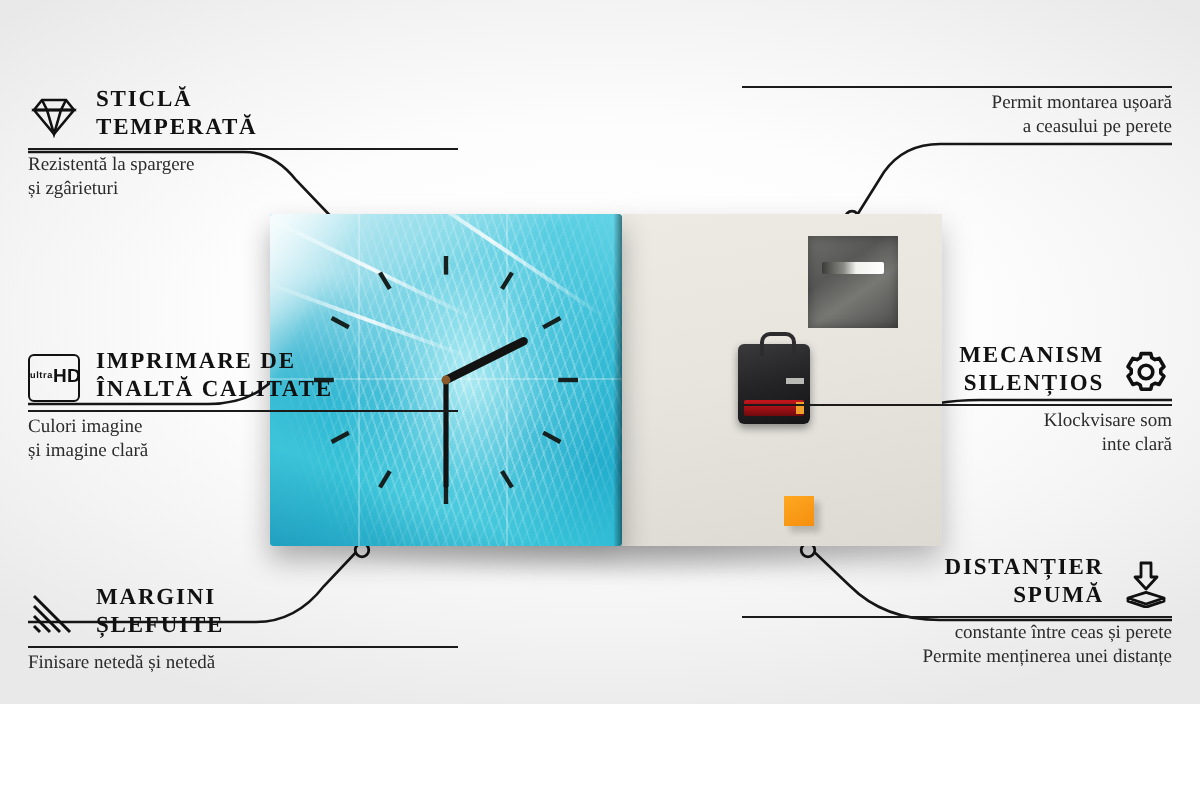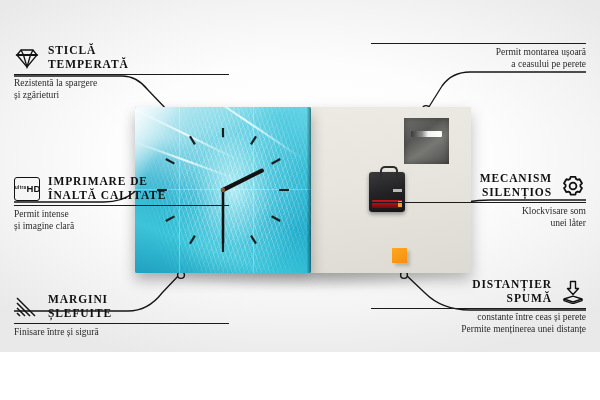--- a/index.html
+++ b/index.html
@@ -374,21 +374,21 @@
           <span class="hd">HD</span>
         </span>
       </span>
       <div>
         <div class="feat-title">IMPRIMARE DE</div>
         <div class="feat-title">ÎNALTĂ CALITATE</div>
       </div>
     </div>
     <div class="feat-rule"></div>
     <div class="feat-sub">
-      <div>Permit intense</div>
+      <div>Culori imagine</div>
       <div>și imagine clară</div>
     </div>
   </div>
 
   <div class="feature left" id="feat-edges">
     <div class="feat-head">
       <span class="feat-icon">
         <svg width="24" height="22" viewBox="0 0 24 22" stroke="#101010" stroke-width="1.5" fill="none">
           <path d="M2 2 L20 20"></path>
           <path d="M2 7 L15 20"></path>
@@ -396,21 +396,21 @@
           <path d="M2 17 L5 20"></path>
         </svg>
       </span>
       <div>
         <div class="feat-title">MARGINI</div>
         <div class="feat-title">ȘLEFUITE</div>
       </div>
     </div>
     <div class="feat-rule"></div>
     <div class="feat-sub">
-      <div>Finisare între și sigură</div>
+      <div>Finisare netedă și netedă</div>
     </div>
   </div>
 
   <div class="feature right" id="feat-handles">
     <div class="feat-rule"></div>
     <div class="feat-sub">
       <div>Permit montarea ușoară</div>
       <div>a ceasului pe perete</div>
     </div>
   </div>
@@ -424,21 +424,21 @@
         </svg>
       </span>
       <div>
         <div class="feat-title">MECANISM</div>
         <div class="feat-title">SILENȚIOS</div>
       </div>
     </div>
     <div class="feat-rule"></div>
     <div class="feat-sub">
       <div>Klockvisare som</div>
-      <div>unei låter</div>
+      <div>inte clară</div>
     </div>
   </div>
 
   <div class="feature right" id="feat-spacer">
     <div class="feat-head">
       <span class="feat-icon">
         <svg width="24" height="24" viewBox="0 0 24 24" stroke="#101010" stroke-width="1.4" fill="none" stroke-linejoin="round">
           <path d="M9.5 1.5 h5 v7 h3 l-5.5 6 -5.5 -6 h3 Z"></path>
           <path d="M12 16.2 L3 19 L12 22 L21 19 Z"></path>
           <path d="M3 19 v1.6 L12 23.6 L21 20.6 V19"></path>

